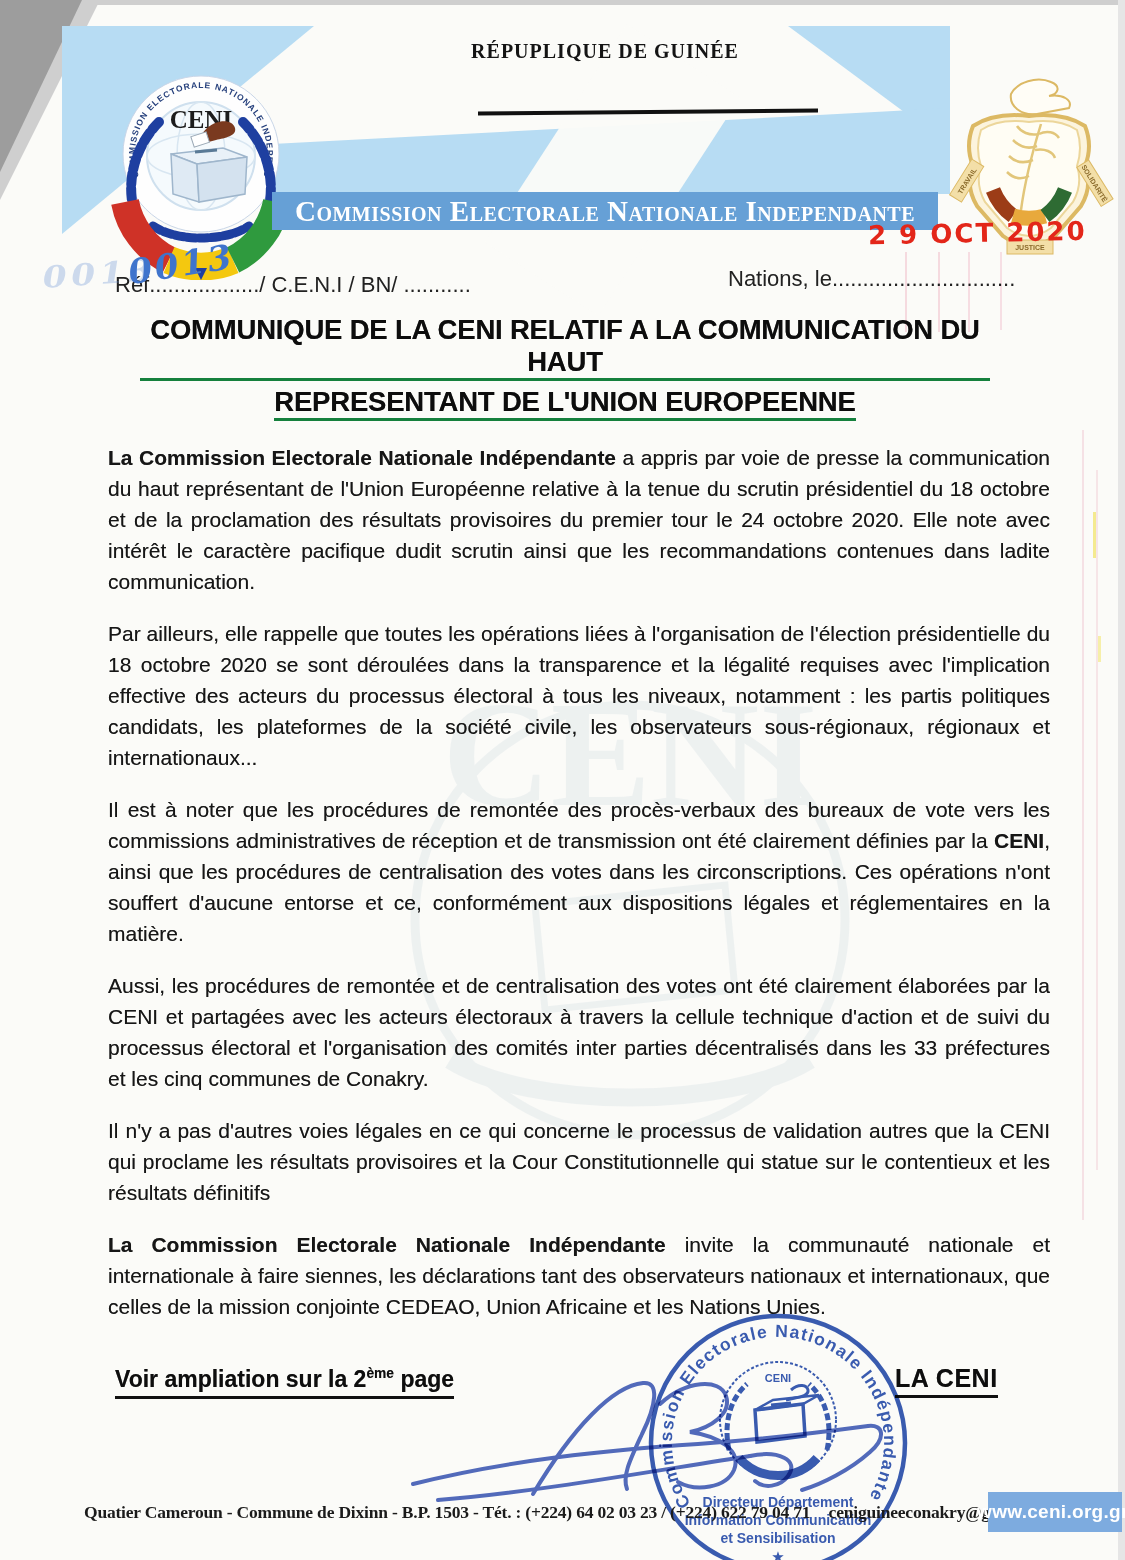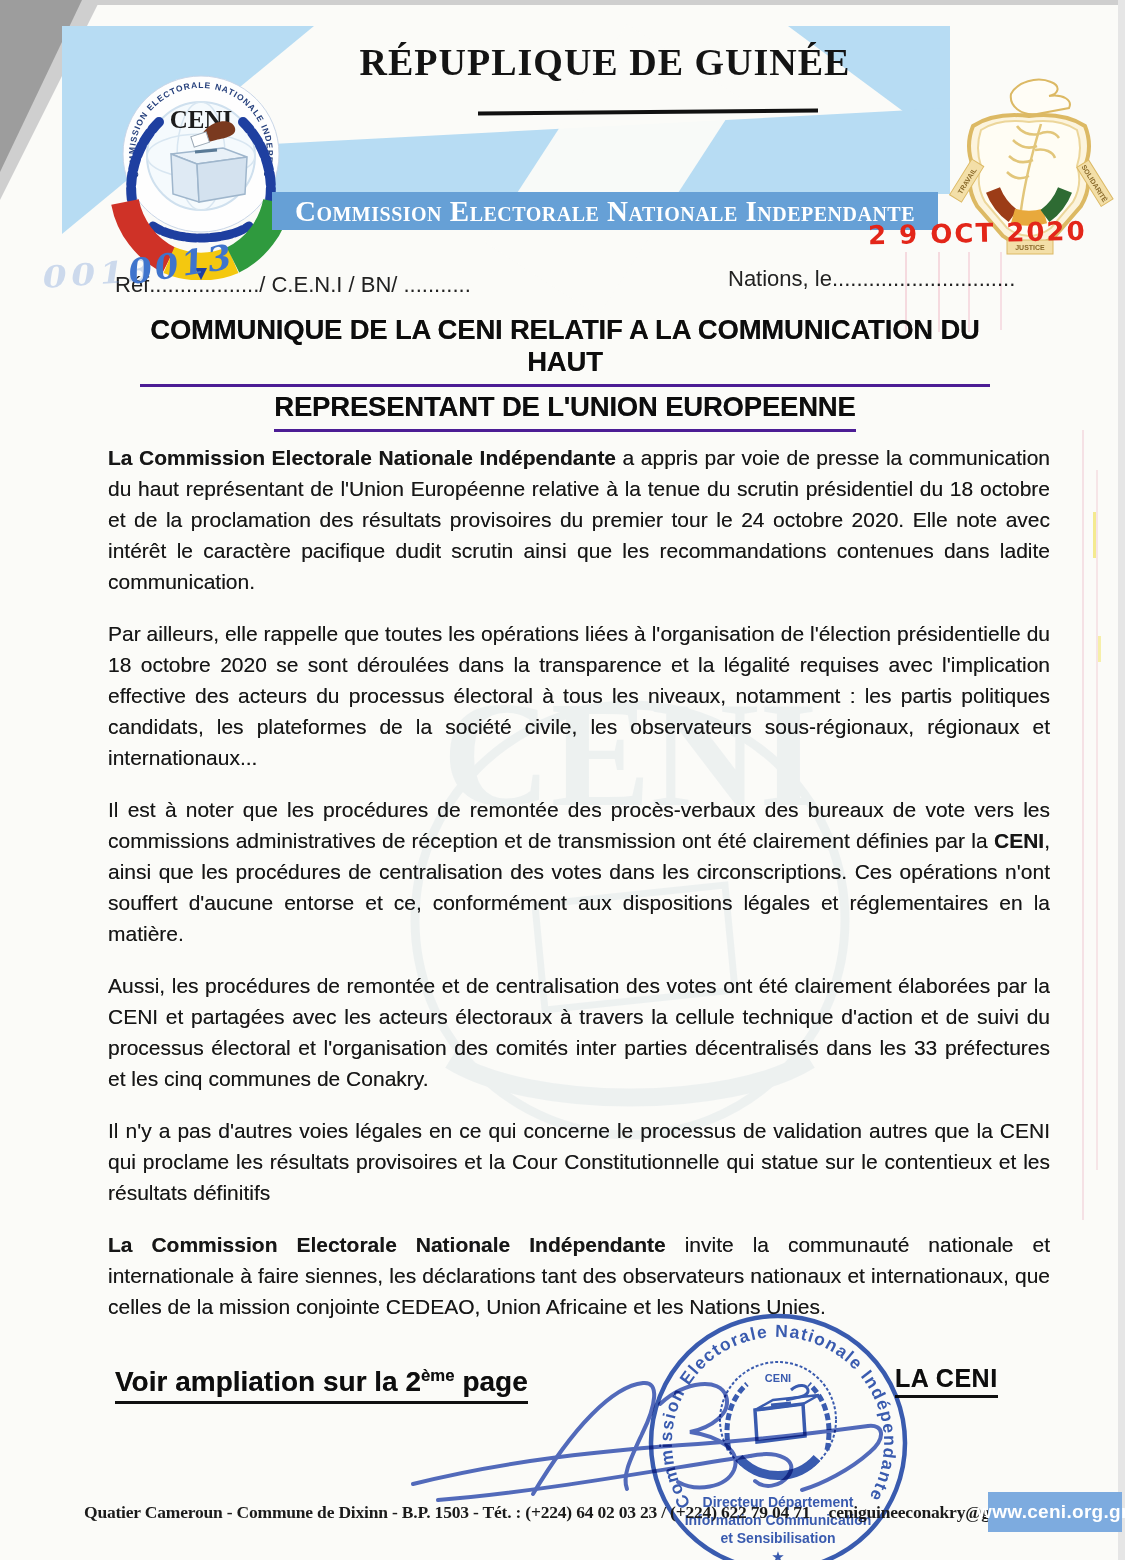--- a/index.html
+++ b/index.html
@@ -19,21 +19,21 @@
   .blue-tri-tl{position:absolute;left:62px;top:26px;width:252px;height:208px;background:#b7dcf3;
     clip-path:polygon(0 0,100% 0,0 100%);}
   .blue-tri-tr{position:absolute;left:788px;top:26px;width:162px;height:120px;background:#b7dcf3;
     clip-path:polygon(0 0,100% 0,100% 100%);}
   .blue-band{position:absolute;left:272px;top:108px;width:678px;height:86px;background:#b7dcf3;
     clip-path:polygon(0 42%,100% 0,100% 100%,0 100%);}
   .white-stripe{position:absolute;left:545px;top:40px;width:135px;height:260px;background:#fbfbf8;
     transform:rotate(33deg);opacity:.95;}
   
   .republic{position:absolute;left:272px;top:40px;width:666px;text-align:center;
-    font-family:"Liberation Serif",serif;font-weight:700;font-size:38px;color:#141414;letter-spacing:1px;}
+    font-family:"Liberation Serif",serif;font-weight:700;font-size:20px;color:#141414;letter-spacing:1px;}
   .motto{position:absolute;left:272px;top:80px;width:666px;text-align:center;
     font-family:"Liberation Serif",serif;font-weight:700;font-size:22px;letter-spacing:.5px;}
   .motto .t{color:#cf3227;}
   .motto .s1{color:#cf3227;}
   .motto .j{color:#d8ae00;}
   .motto .s2{color:#3f7d23;}
   .motto .s{color:#3f7d23;}
   .rule{position:absolute;left:478px;top:110px;width:340px;height:4px;background:#111;transform:rotate(-.5deg);}
   .acronym{position:absolute;left:272px;top:106px;width:666px;text-align:center;
     font-family:"Liberation Serif",serif;font-weight:700;font-size:67px;color:#6e99d2;letter-spacing:5px;}
@@ -47,33 +47,33 @@
   .ref-line{position:absolute;left:115px;top:272px;font-size:22px;color:#222;}
   .conakry-line{position:absolute;left:728px;top:266px;font-size:22px;color:#222;}
   .hand-number{position:absolute;left:128px;top:244px;font-family:"DejaVu Serif",serif;
     font-style:italic;font-weight:700;font-size:34px;color:#3f74cc;letter-spacing:3px;transform:rotate(-9deg);}
   .hand-number-ghost{position:absolute;left:50px;top:256px;font-family:"DejaVu Serif",serif;
     font-style:italic;font-weight:700;font-size:30px;color:#6d95d6;opacity:.32;letter-spacing:4px;transform:rotate(-4deg) scaleX(1.15);}
   
   .doc-title{position:absolute;left:140px;top:314px;width:850px;text-align:center;
     font-size:27.5px;font-weight:700;color:#0d0d0d;line-height:40px;letter-spacing:-.2px;
     text-shadow:0 0 .5px rgba(0,0,0,.6);}
-  .doc-title .tl{border-bottom:3px solid #4c1d95;padding-bottom:6px;display:inline-block;line-height:32px;}
+  .doc-title .tl{border-bottom:3px solid #15803d;padding-bottom:0;display:inline-block;line-height:32px;}
   
   .body-text{position:absolute;left:108px;top:442px;width:942px;
     font-size:21px;line-height:31px;text-align:justify;color:#161616;
     text-shadow:0 0 .5px rgba(0,0,0,.5);}
   .body-text p{margin:0 0 21px 0;}
   .body-text .b{font-weight:700;}
   
   .watermark{position:absolute;left:330px;top:590px;width:600px;height:620px;opacity:.09;pointer-events:none;}
   
   .streak{position:absolute;pointer-events:none;}
   
-  .ampliation{position:absolute;left:115px;top:1366px;font-size:28px;font-weight:700;color:#0e0e0e;
+  .ampliation{position:absolute;left:115px;top:1366px;font-size:23px;font-weight:700;color:#0e0e0e;
     border-bottom:3px solid #111;padding-bottom:3px;text-shadow:0 0 .5px rgba(0,0,0,.5);}
   .ampliation sup{font-size:60%;}
   .la-ceni{position:absolute;left:895px;top:1364px;font-size:25px;font-weight:700;color:#0e0e0e;
     border-bottom:3px solid #111;padding-bottom:2px;letter-spacing:.5px;text-shadow:0 0 .5px rgba(0,0,0,.5);}
   .signature{position:absolute;left:398px;top:1372px;width:500px;height:145px;mix-blend-mode:multiply;}
   .stamp{position:absolute;left:645px;top:1310px;width:266px;height:266px;mix-blend-mode:multiply;opacity:.93;}
   
   .footer-line{position:absolute;left:84px;top:1502px;width:905px;white-space:nowrap;
     font-family:"Liberation Serif",serif;font-weight:700;font-size:17.5px;color:#1b1b1b;letter-spacing:-.2px;}
   .footer-line .email{margin-left:14px;}

